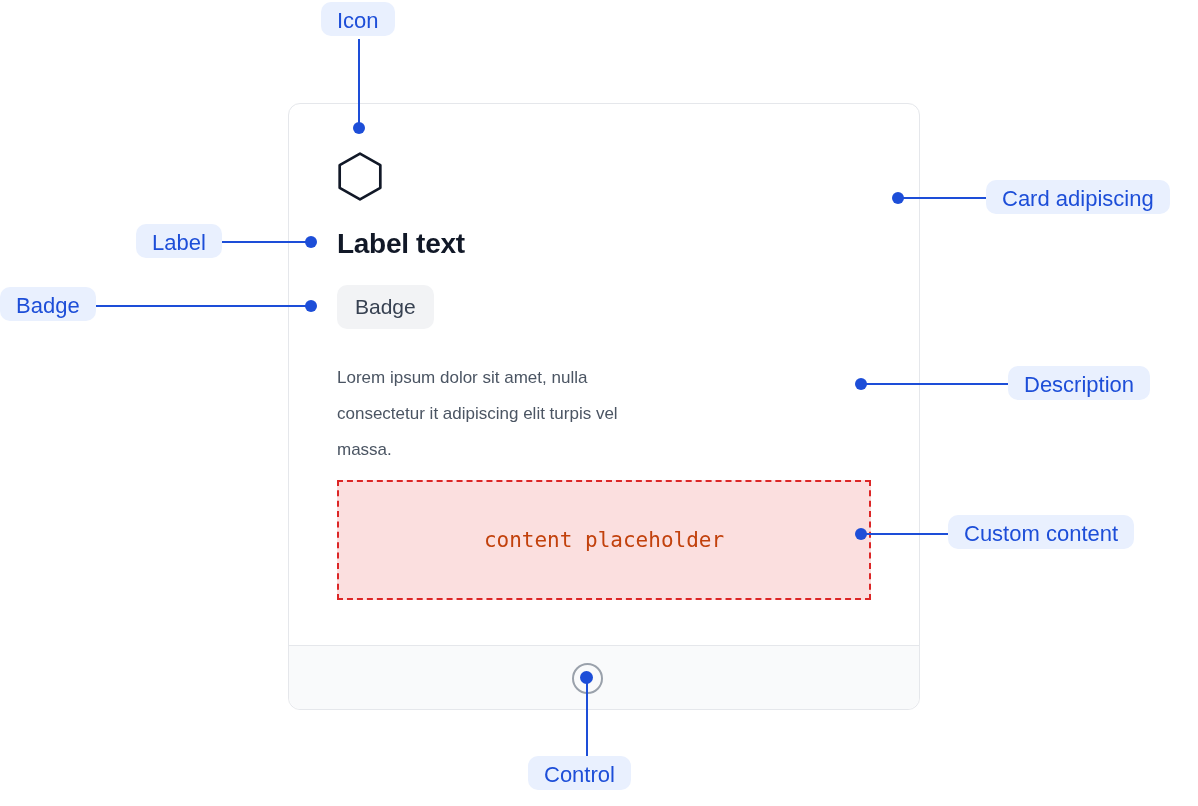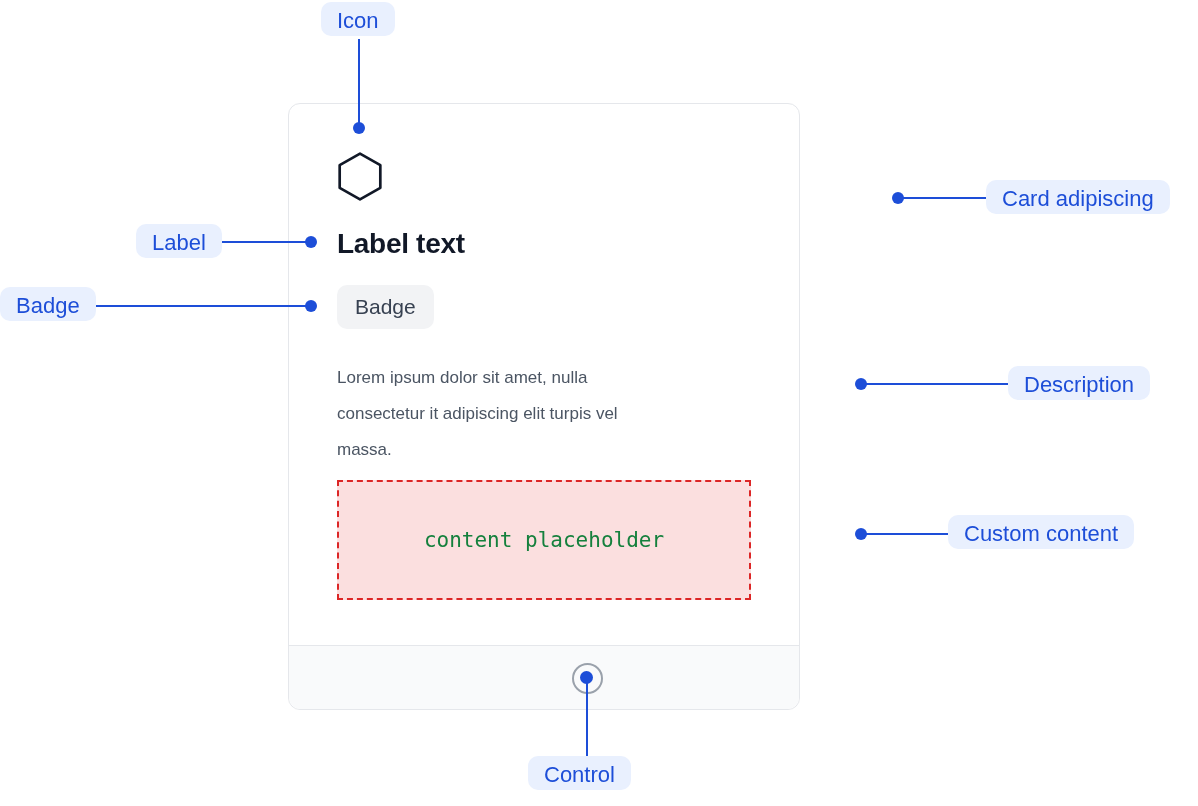--- a/index.html
+++ b/index.html
@@ -12,21 +12,21 @@
     height: 806px;
     background: #ffffff;
     overflow: hidden;
   }
 
   
   .card {
     position: absolute;
     left: 288px;
     top: 103px;
-    width: 512px;
+    width: 632px;
     height: 607px;
     background: #ffffff;
     border: 1px solid #e5e7eb;
     border-radius: 12px;
     z-index: 1;
   }
   .card-body {
     padding: 47px 48px 0 48px;
   }
   .card-icon {
@@ -64,21 +64,21 @@
   .card-custom {
     margin-top: 12px;
     height: 120px;
     border: 2px dashed #dc2626;
     background: #fbdfdf;
     display: flex;
     align-items: center;
     justify-content: center;
     font-family: "DejaVu Sans Mono", monospace;
     font-size: 21px;
-    color: #15803d;
+    color: #c2410c;
   }
   .card-footer {
     position: absolute;
     left: 0;
     right: 0;
     bottom: 0;
     height: 64px;
     background: #f9fafb;
     border-top: 1px solid #e5e7eb;
     border-radius: 0 0 12px 12px;

